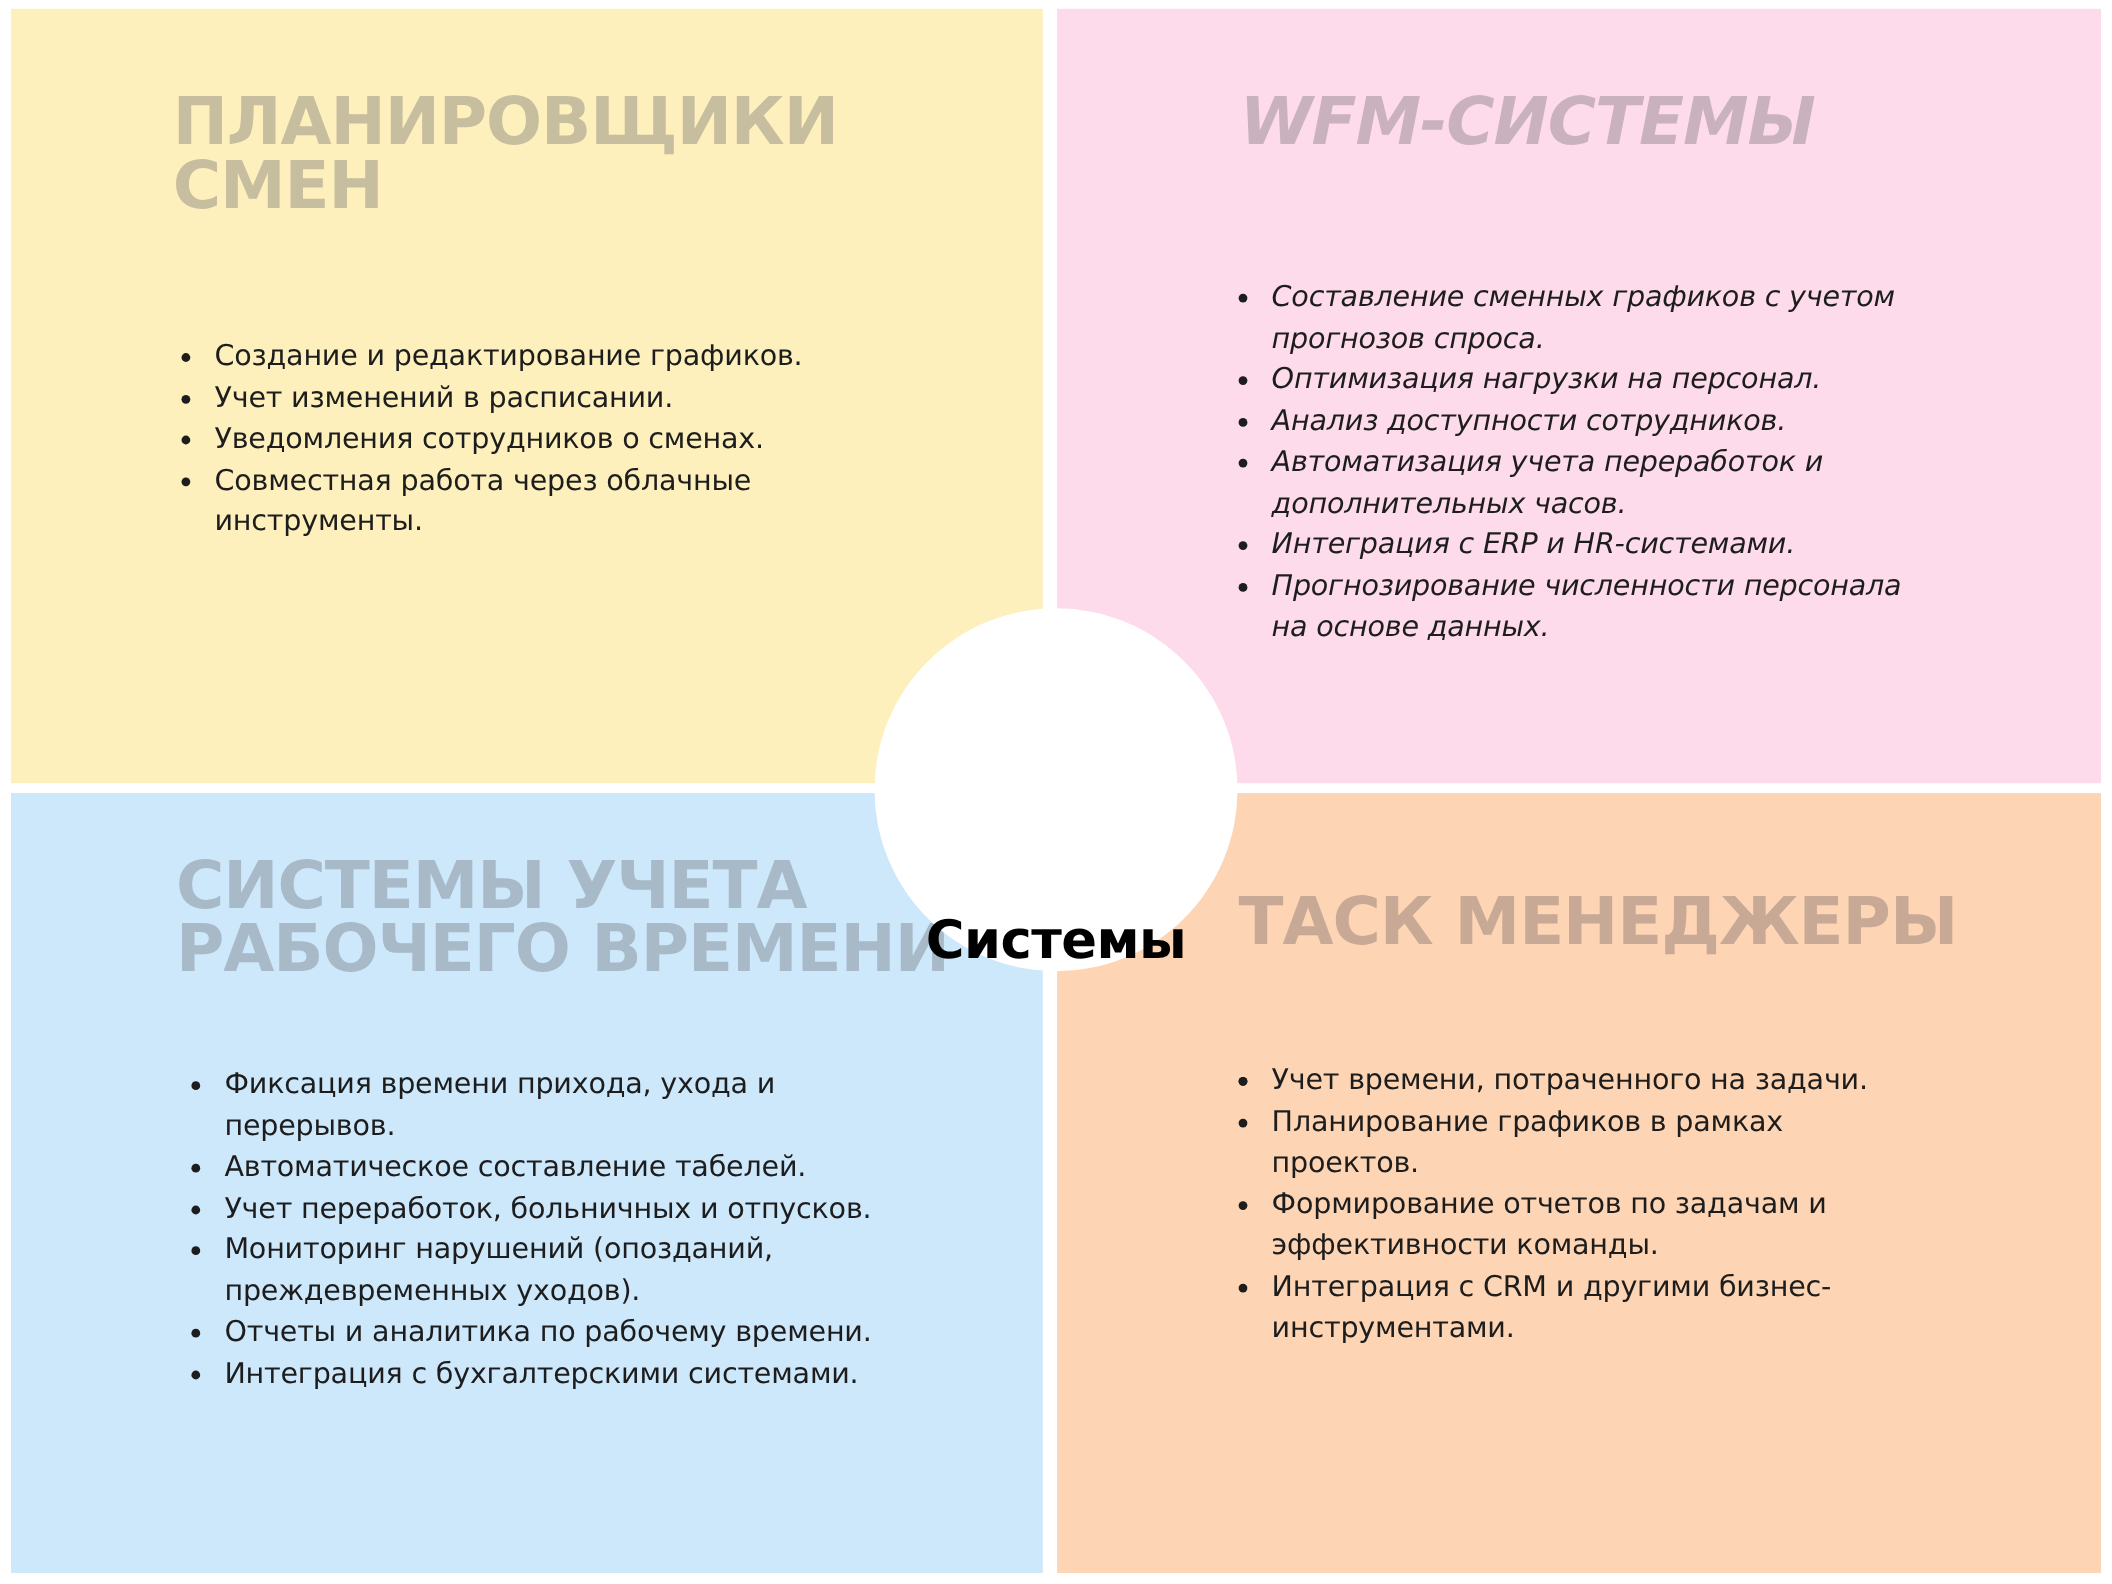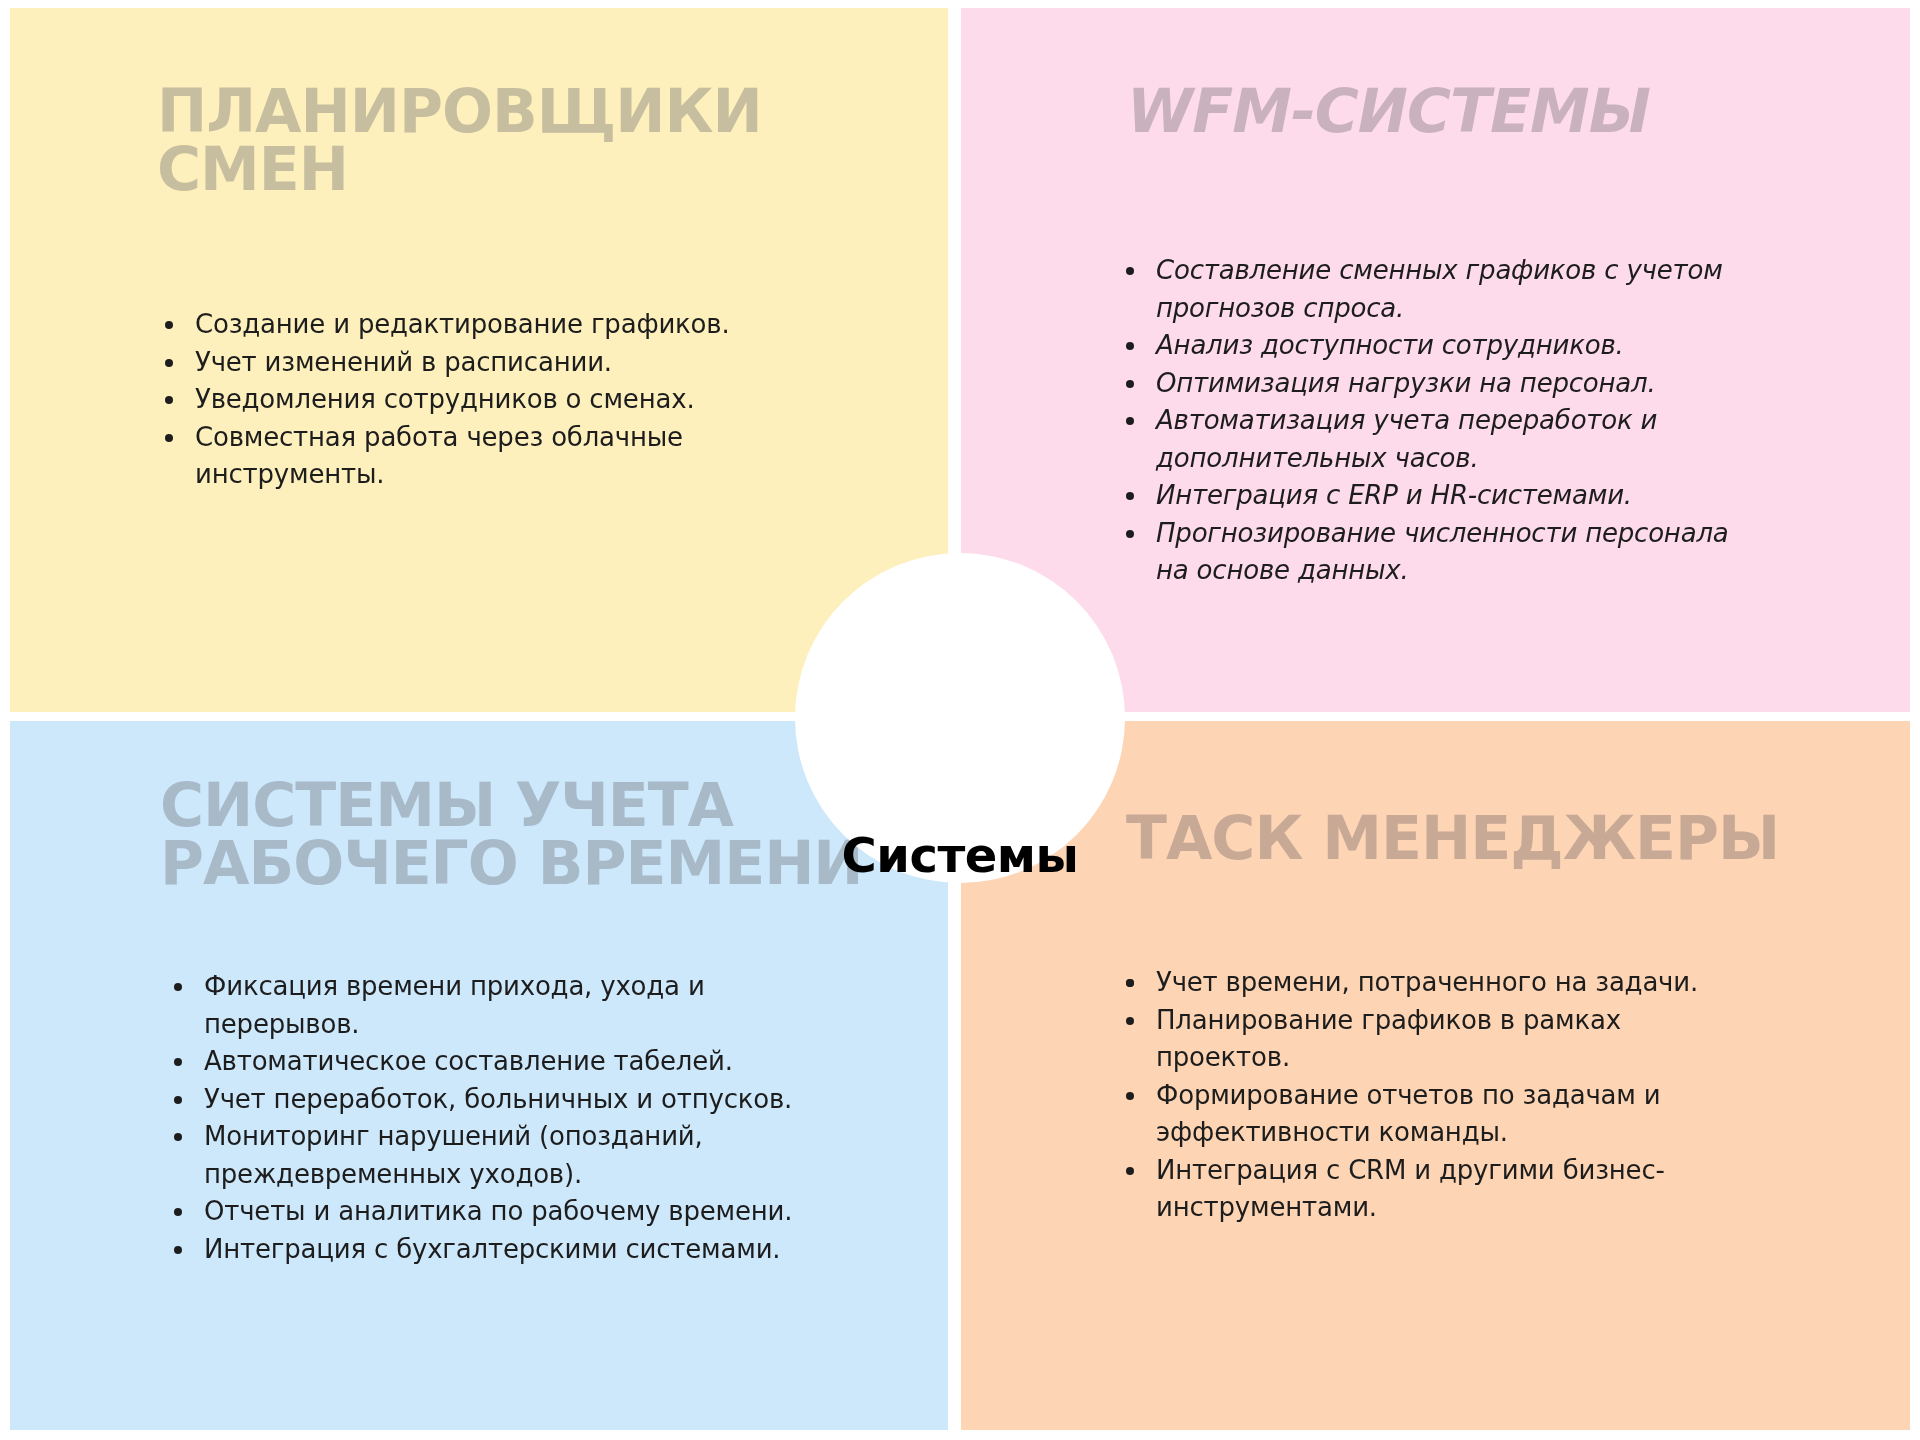--- a/index.html
+++ b/index.html
@@ -99,22 +99,22 @@
       <li><span class="bullet"></span><span>Учет изменений в расписании.</span></li>
       <li><span class="bullet"></span><span>Уведомления сотрудников о сменах.</span></li>
       <li><span class="bullet"></span><span>Совместная работа через облачные инструменты.</span></li>
     </ul>
 </section>
 
 <section class="panel" id="q-tr" style="background: rgb(253, 219, 234); font-style: italic;">
   <h2 class="title" style="color: rgb(201, 178, 189);">WFM-системы</h2>
   <ul class="list">
       <li><span class="bullet"></span><span>Составление сменных графиков с учетом прогнозов спроса.</span></li>
+      <li><span class="bullet"></span><span>Оптимизация нагрузки на персонал.</span></li>
       <li><span class="bullet"></span><span>Анализ доступности сотрудников.</span></li>
-      <li><span class="bullet"></span><span>Оптимизация нагрузки на персонал.</span></li>
       <li><span class="bullet"></span><span>Автоматизация учета переработок и дополнительных часов.</span></li>
       <li><span class="bullet"></span><span>Интеграция с ERP и HR-системами.</span></li>
       <li><span class="bullet"></span><span>Прогнозирование численности персонала на основе данных.</span></li>
     </ul>
 </section>
 
 <section class="panel" id="q-bl" style="background: rgb(205, 231, 251);">
   <h2 class="title" style="color: rgb(168, 185, 199);">Системы учета
 рабочего времени</h2>
   <ul class="list">

